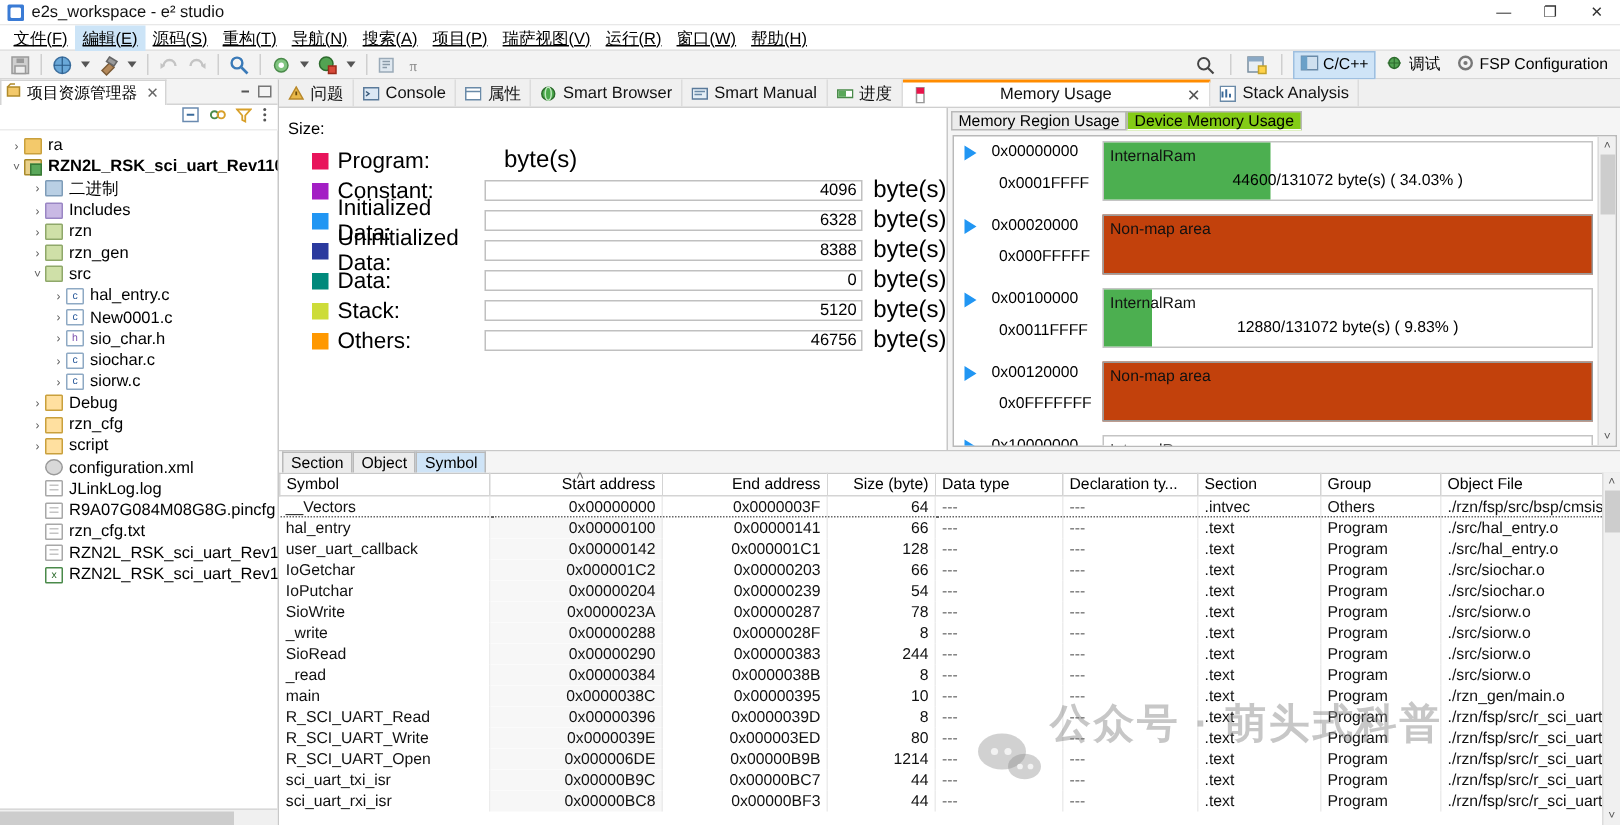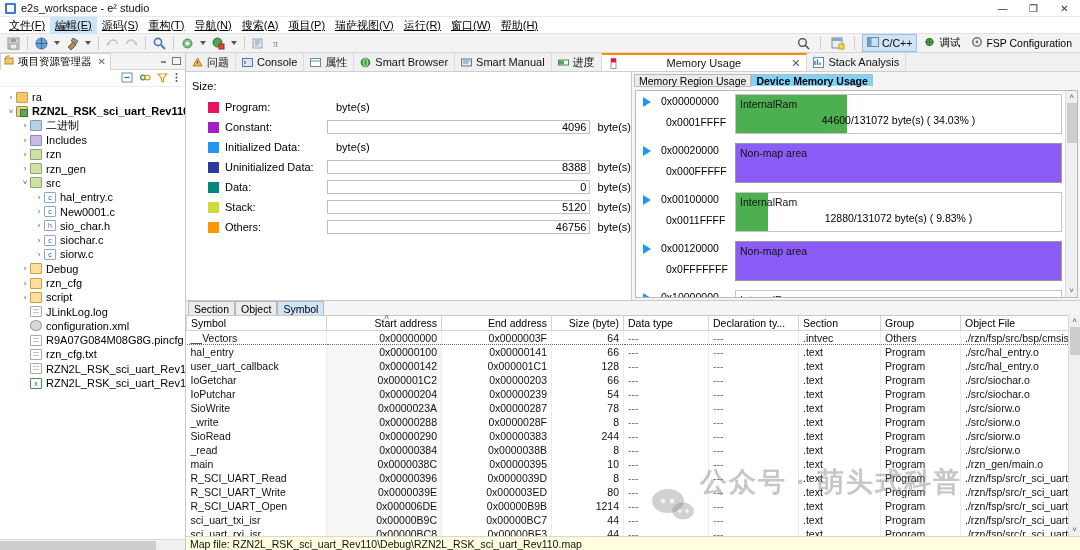--- a/index.html
+++ b/index.html
@@ -108,42 +108,42 @@
   .edtab .x { color:#555; margin-left:2px; font-size:11px;}
   .tabico { width:11px; height:11px; flex:none; border-radius:1px; }
 
   .upper { display:flex; flex:none; height:228px; background:#fff; }
 
   
   .size-panel { width:446px; border-right:1px solid #c8c8c8; padding:8px 0 0 6px; background:#fff; }
   .size-title { font-size:11px; margin-bottom:5px; }
   .size-row { display:flex; align-items:center; height:20px; padding-left:16px; }
   .sw { width:11px; height:11px; margin-right:6px; flex:none; }
-  .size-label { width:104px; font-size:11px; }
+  .size-label { width:104px; font-size:15px; }
   .size-field { width:268px; height:14px; border:1px solid #c0c0c0; background:#fff;
                 text-align:right; padding-right:3px; font-size:11px; line-height:13px; color:#000;}
-  .size-unit { margin-left:7px; font-size:11px; }
+  .size-unit { margin-left:7px; font-size:16px; }
 
   
   .region-panel { flex:1; display:flex; flex-direction:column; background:#f5f5f5; min-width:0; }
   .rtabs { height:15px; display:flex; align-items:stretch; padding-left:2px; padding-top:2px; }
   .rtab { font-size:10.5px; padding:0 4px; border:1px solid #b9b9b9; background:#ececec;
           display:flex; align-items:center; }
-  .rtab.active { background:#7dd3fc; border-bottom-color:#fff;font-weight:bold; }
+  .rtab.active { background:#84cc16; border-bottom-color:#fff; }
   .region-body { flex:1; margin:3px 2px 2px 3px; background:#fff; border:1px solid #b9b9b9;
                  position:relative; overflow:hidden; }
   .rrow { display:flex; height:49px; padding:3px 2px 0 3px; }
   .raddr { width:96px; flex:none; position:relative; font-size:10.5px; }
   .raddr .tri { position:absolute; left:4px; top:3px; width:0; height:0;
                 border-top:5px solid transparent; border-bottom:5px solid transparent;
                 border-left:8px solid #2196f3; }
   .raddr .a1 { position:absolute; left:22px; top:1px; }
   .raddr .a2 { position:absolute; left:27px; top:22px; }
   .rbar { flex:1; height:40px; border:1px solid #c4c4c4; position:relative; background:#fff; }
-  .rbar.nonmap { background:#8b5cf6; border-color:#9a9a9a;text-align:right; }
+  .rbar.nonmap { background:#c2410c; border-color:#9a9a9a;text-align:right; }
   .rfill { position:absolute; left:0; top:0; bottom:0; background:#4caf50; }
   .rname { position:absolute; left:4px; top:3px; font-size:10.5px; color:#111; }
   .rstat { position:absolute; left:0; right:0; top:19px; text-align:center; font-size:10.5px; }
   .vscroll { position:absolute; right:0; top:0; bottom:0; width:12px; background:#f0f0f0;
              border-left:1px solid #dcdcdc; }
   .vscroll .up, .vscroll .dn { height:12px; text-align:center; font-size:8px; color:#555; line-height:12px;}
   .vscroll .thumb { position:absolute; top:12px; left:1px; width:10px; height:40px; background:#cdcdcd; }
 
   
   .lower { flex:1; display:flex; flex-direction:column; background:#fff; min-height:0;
@@ -437,27 +437,27 @@
             <span class="ficon ic-folder-open"></span>
             <span class="tlabel">rzn_cfg</span>
           </div>
           <div class="tnode" style="padding-left: 20px;">
             <span class="arw">›</span>
             <span class="ficon ic-folder-open"></span>
             <span class="tlabel">script</span>
           </div>
           <div class="tnode" style="padding-left: 20px;">
             <span class="arw none">&nbsp;</span>
+            <span class="ficon ic-xml"></span>
+            <span class="tlabel">configuration.xml</span>
+          </div>
+          <div class="tnode" style="padding-left: 20px;">
+            <span class="arw none">&nbsp;</span>
             <span class="ficon ic-file"></span>
             <span class="tlabel">JLinkLog.log</span>
-          </div>
-          <div class="tnode" style="padding-left: 20px;">
-            <span class="arw none">&nbsp;</span>
-            <span class="ficon ic-xml"></span>
-            <span class="tlabel">configuration.xml</span>
           </div>
           <div class="tnode" style="padding-left: 20px;">
             <span class="arw none">&nbsp;</span>
             <span class="ficon ic-file"></span>
             <span class="tlabel">R9A07G084M08G8G.pincfg</span>
           </div>
           <div class="tnode" style="padding-left: 20px;">
             <span class="arw none">&nbsp;</span>
             <span class="ficon ic-file"></span>
             <span class="tlabel">rzn_cfg.txt</span>
@@ -552,20 +552,21 @@
               </div>
               <div class="size-row">
                 <span class="sw" style="background: rgb(163, 31, 196);"></span>
                 <span class="size-label">Constant:</span>
                 <div class="size-field">4096</div>
                 <span class="size-unit">byte(s)</span>
               </div>
               <div class="size-row">
                 <span class="sw" style="background: rgb(33, 150, 243);"></span>
                 <span class="size-label">Initialized Data:</span>
+                <div class="size-field">6328</div>
                 <span class="size-unit">byte(s)</span>
               </div>
               <div class="size-row">
                 <span class="sw" style="background: rgb(43, 58, 158);"></span>
                 <span class="size-label">Uninitialized Data:</span>
                 <div class="size-field">8388</div>
                 <span class="size-unit">byte(s)</span>
               </div>
               <div class="size-row">
                 <span class="sw" style="background: rgb(0, 137, 123);"></span>
@@ -859,21 +860,20 @@
                   <td class="">./rzn/fsp/src/r_sci_uart/r_sci_uart.o</td>
                 </tr>
               </tbody>
           </table>
           <div class="vscroll" style="top:0;">
             <div class="up">˄</div>
             <div class="thumb" style="height:28px;"></div>
             <div class="dn" style="position:absolute;bottom:0;left:0;right:0;">˅</div>
           </div>
         </div>
-        <div class="statusbar">Map file: RZN2L_RSK_sci_uart_Rev110\Debug\RZN2L_RSK_sci_uart_Rev110.map</div>
       </div>
     </div>
   </div>
 
   <svg class="wm-bubble" viewBox="0 0 50 34">
     <ellipse cx="20" cy="14" rx="16" ry="12" fill="rgba(140,140,140,0.40)"></ellipse>
     <ellipse cx="35" cy="24" rx="11" ry="8.5" fill="rgba(140,140,140,0.40)"></ellipse>
     <circle cx="15" cy="14" r="2.4" fill="#f2f2f2"></circle>
       <circle cx="24" cy="14" r="2.4" fill="#f2f2f2"></circle>
     <circle cx="32" cy="24" r="1.9" fill="#f2f2f2"></circle>

